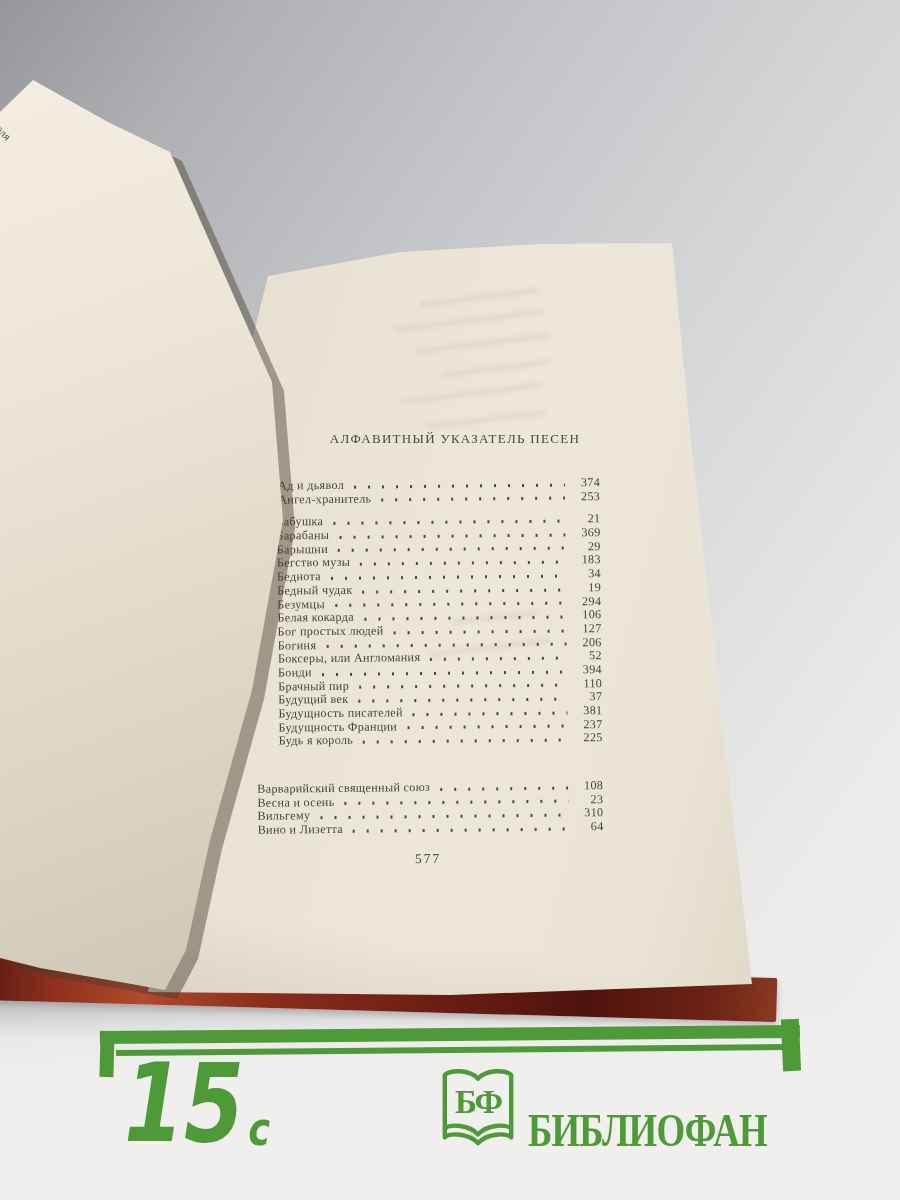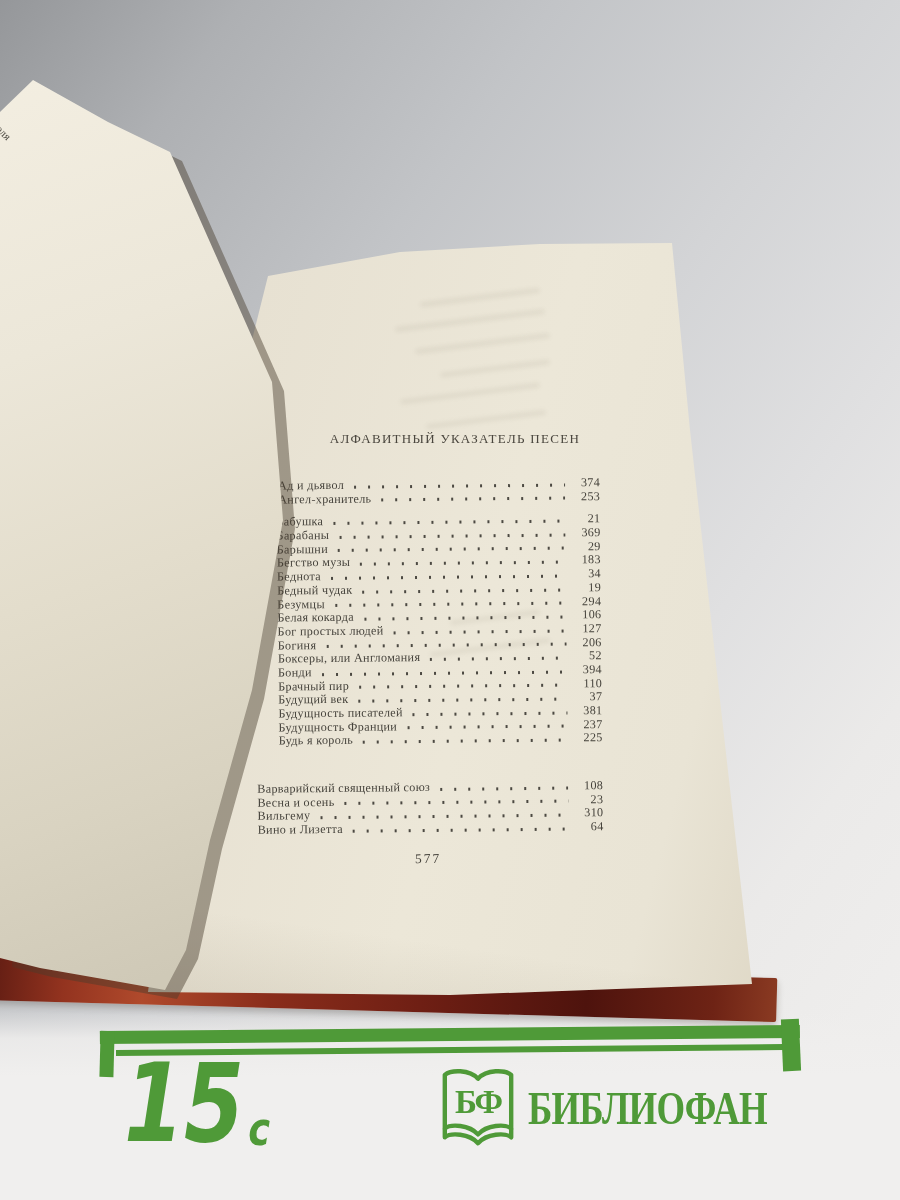--- a/index.html
+++ b/index.html
@@ -76,21 +76,21 @@
       background:var(--watermark-green,#4f9a38);}
   .wm-corner-l{position:absolute;left:0;top:6px;width:14px;height:46px;
       background:var(--watermark-green,#4f9a38);transform:rotate(2deg);}
   .wm-corner-r{position:absolute;left:682px;top:0;width:18px;height:52px;
       background:var(--watermark-green,#4f9a38);transform:rotate(-2deg);}
   .wm-price{position:absolute;left:124px;top:1058px;display:flex;align-items:flex-end;
       font-family:"DejaVu Sans",sans-serif;font-weight:bold;font-style:italic;
       transform:scaleX(.8);transform-origin:left bottom;}
   .wm-price .big{font-size:108px;line-height:.85;}
   .wm-price .small{font-size:46px;line-height:.8;margin-left:5px;margin-bottom:2px;}
-  .wm-logo{position:absolute;left:437px;top:1064px;display:flex;align-items:center;}
+  .wm-logo{position:absolute;left:437px;top:1064px;display:flex;align-items:flex-end;}
   .wm-logo svg{display:block;}
   .wm-logo-text{margin-left:9px;font-family:"Liberation Serif",serif;font-weight:700;
       font-size:46px;line-height:1;transform:scaleX(.8);transform-origin:left center;
       letter-spacing:-1px;white-space:nowrap;}
 </style>
 </head>
 <body>
 
 <div class="scene">
 

